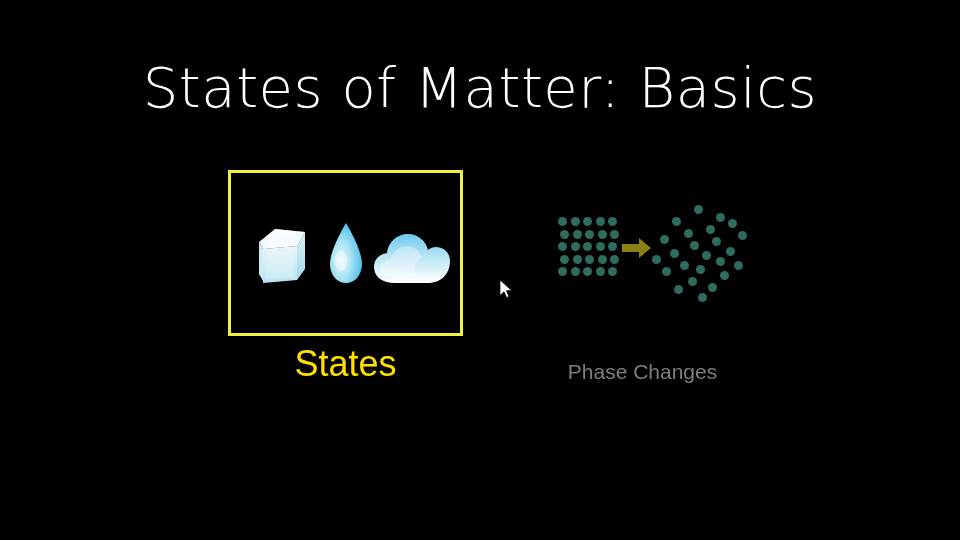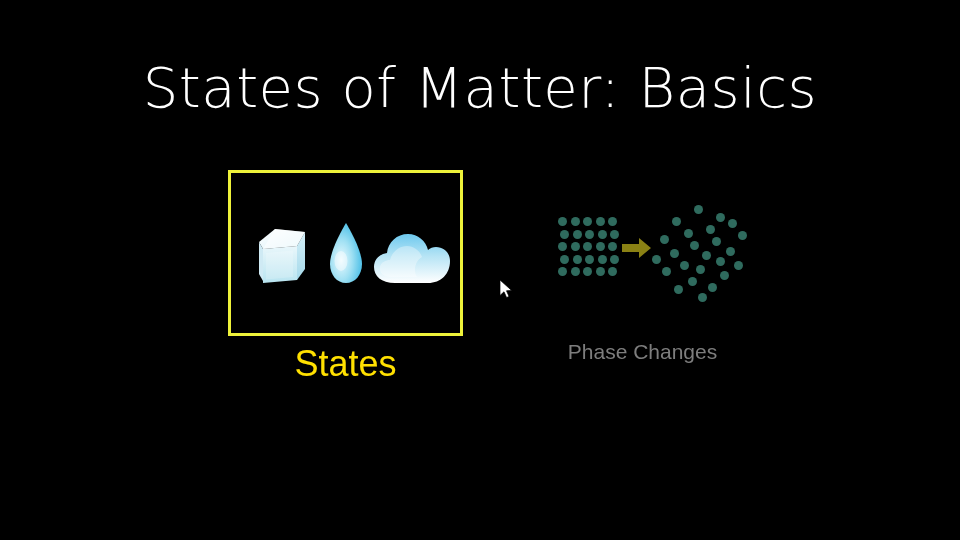--- a/index.html
+++ b/index.html
@@ -82,21 +82,21 @@
     line-height: 1.1;
     white-space: nowrap;
   }
   .screen-label.selected {
     color: #ffe000;
     font-size: 36px;
   }
   .screen-label.unselected {
     color: #7d7d7d;
     font-size: 21px;
-    margin-top: 4px;
+    margin-top: 24px;
   }
 
   
   .states-icons {
     position: absolute;
     left: 0;
     top: 48px;
     width: 100%;
     height: 70px;
   }

